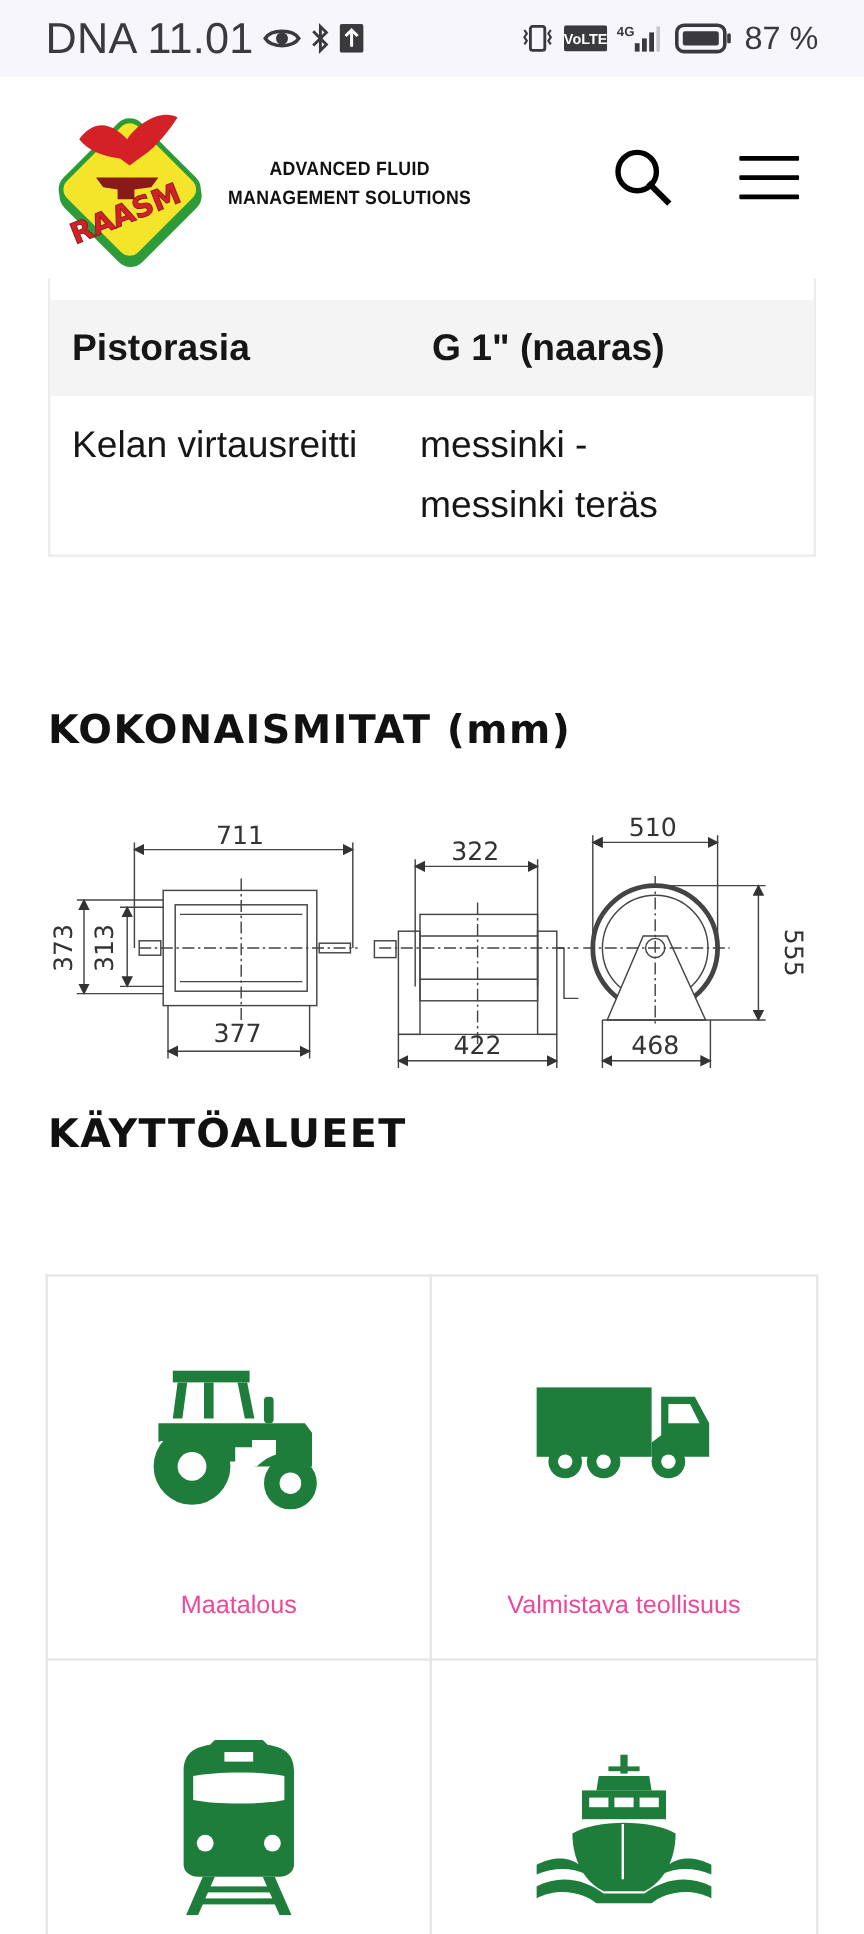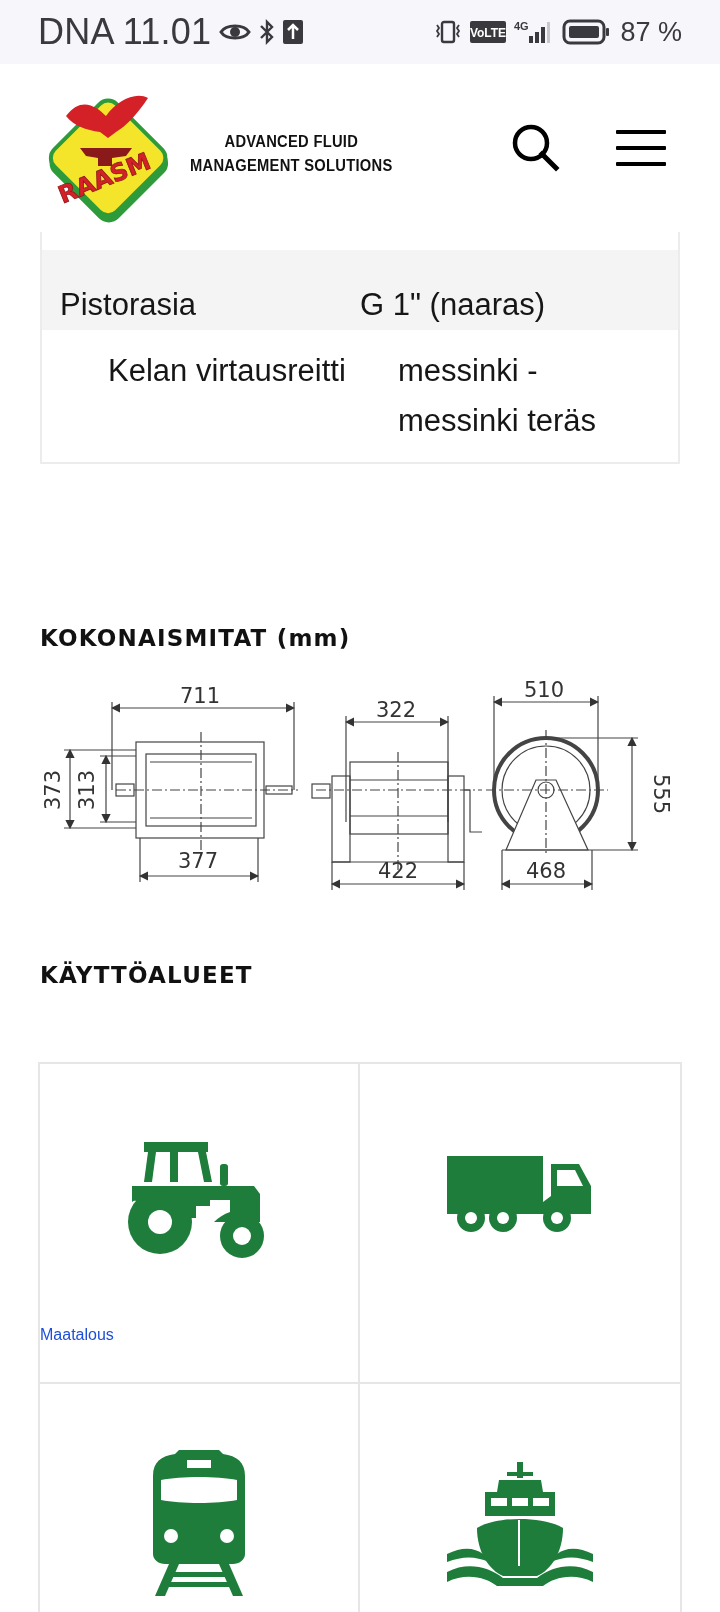--- a/index.html
+++ b/index.html
@@ -21,33 +21,33 @@
   .search-btn { position: absolute; left: 508px; top: 56px; width: 56px; height: 56px; display: flex; align-items: center; justify-content: center; }
   .menu-btn { position: absolute; left: 612px; top: 56px; width: 58px; height: 56px; display: flex; align-items: center; justify-content: center; }
 
   
   .spec-table { position: absolute; left: 40px; top: 232px; width: 640px; border-left: 2px solid #ececec; border-right: 2px solid #ececec; border-bottom: 2px solid #ececec; }
   .spec-top-fade { height: 18px; background: linear-gradient(#ffffff, #ffffff); }
   .spec-row { display: flex; font-family: "Liberation Sans", sans-serif; font-size: 31px; line-height: 50px; color: #161616; }
   .spec-row.shade { background: #f4f4f4; }
   .spec-row .k { width: 318px; padding-left: 18px; }
   .spec-row .v { flex: 1; }
-  .row1 { height: 80px; align-items: flex-end; }
-  .row2 { height: 132px; padding-top: 16px; padding-left: 48px; }
-
-  
-  .section-title { position: absolute; left: 40px; font-family: "DejaVu Sans", sans-serif; font-weight: 700; font-size: 23px; letter-spacing: 1.2px; color: #111; margin-top: 37px; }
+  .row1 { height: 80px; align-items: center; font-weight: bold; }
+  .row2 { height: 132px; padding-top: 16px; }
+
+  
+  .section-title { position: absolute; left: 40px; font-family: "DejaVu Sans", sans-serif; font-weight: 700; font-size: 33px; letter-spacing: 1.2px; color: #111; }
 
   .drawing { position: absolute; left: 36px; top: 672px; width: 650px; height: 240px; }
 
   
   .apps { position: absolute; left: 38px; top: 1062px; width: 644px; border-top: 2px solid #e6e6e6; border-left: 2px solid #e6e6e6; display: grid; grid-template-columns: 320px 322px; }
   .app-tile { height: 320px; border-right: 2px solid #e6e6e6; border-bottom: 2px solid #e6e6e6; position: relative; }
   .app-icon { position: absolute; left: 50%; top: 78px; transform: translateX(-50%); }
-  .app-label { position: absolute; left: 0; right: 0; top: 262px; text-align: left; font-family: "Liberation Sans", sans-serif; font-size: 16px; color: #1d4ed8; }
+  .app-label { position: absolute; left: 0; right: 0; top: 262px; text-align: center; font-family: "Liberation Sans", sans-serif; font-size: 21px; color: #ec4899; }
 </style>
 </head>
 <body>
 
 <div class="statusbar">
   <div class="sb-left">
     <span class="sb-time">DNA 11.01</span>
     <span class="sb-icon">
       <svg width="32" height="22" viewBox="0 0 32 22">
           <path d="M2 11 C7 3,25 3,30 11 C25 19,7 19,2 11Z" fill="none" stroke="#3a3a3e" stroke-width="3"></path>
@@ -251,20 +251,21 @@
         <path d="M104 8 L132 8 L144 30 L144 58 L96 58 L96 46 L104 40 Z"></path>
         <path d="M110 14 L128 14 L136 30 L110 30 Z" fill="#fff"></path>
         <circle cx="24" cy="62" r="14"></circle>
           <circle cx="24" cy="62" r="6" fill="#fff"></circle>
         <circle cx="56" cy="62" r="14"></circle>
           <circle cx="56" cy="62" r="6" fill="#fff"></circle>
         <circle cx="110" cy="62" r="14"></circle>
           <circle cx="110" cy="62" r="6" fill="#fff"></circle>
       </svg>
     </div>
+    <div class="app-label">Valmistava teollisuus</div>
   </div>
   <div class="app-tile">
     <div class="app-icon" style="top:66px;">
       <svg width="96" height="146" viewBox="0 0 96 146" fill="#1e7d3a">
         <path d="M28 0 L68 0 L72 4 C86 6,94 12,94 26 L94 104 C94 110,88 114,82 114 L14 114 C8 114,2 110,2 104 L2 26 C2 12,10 6,24 4 Z"></path>
         <rect x="36" y="10" width="24" height="8" fill="#fff"></rect>
         <path d="M10 30 C30 26,66 26,86 30 L86 50 C66 54,30 54,10 50 Z" fill="#fff"></path>
         <circle cx="20" cy="86" r="7" fill="#fff"></circle>
           <circle cx="76" cy="86" r="7" fill="#fff"></circle>
         <path d="M18 114 L28 114 L14 146 L4 146 Z"></path>

